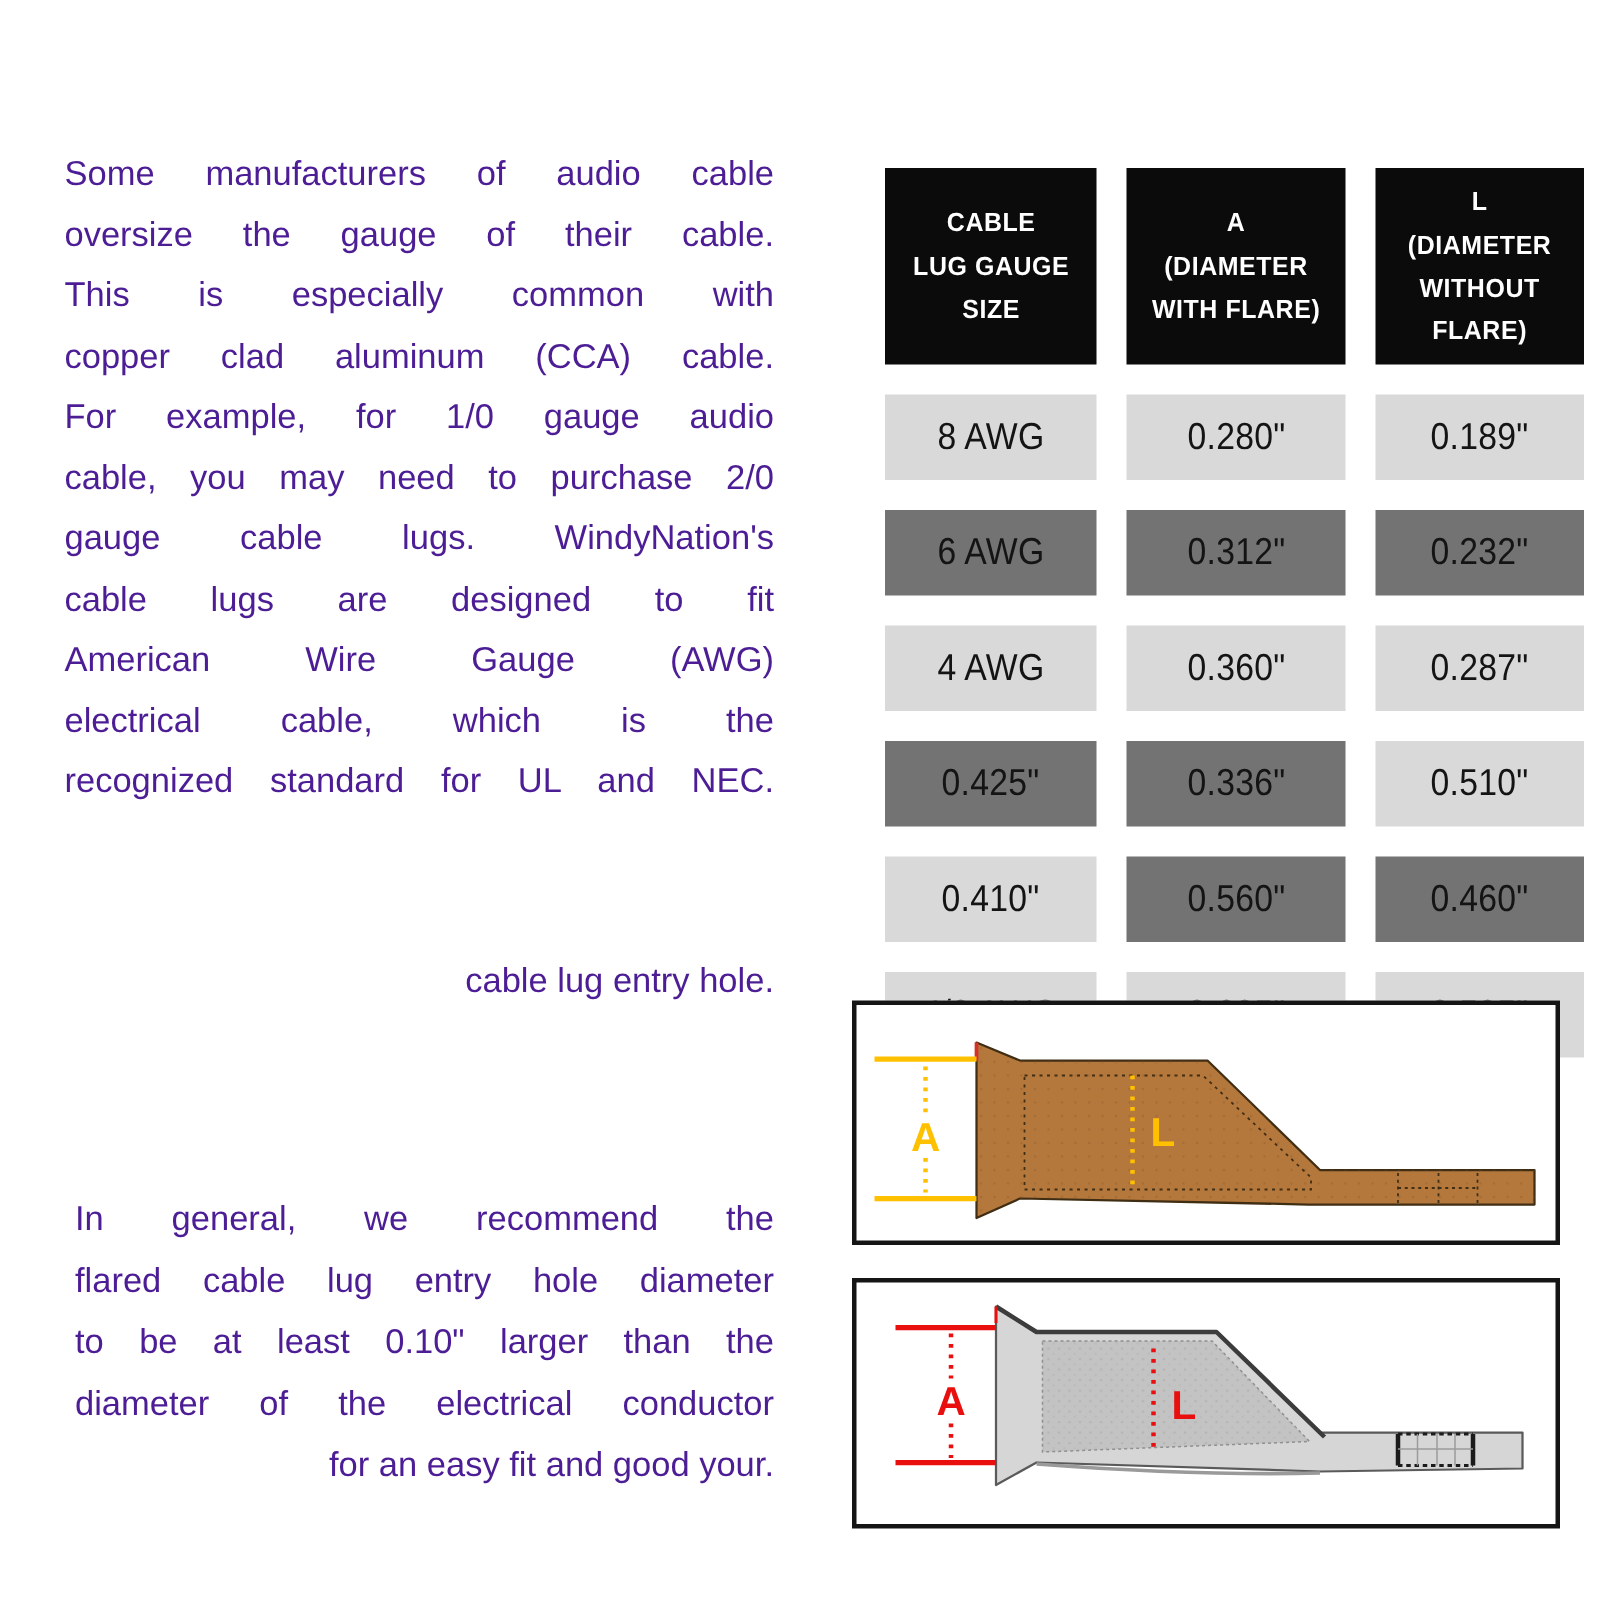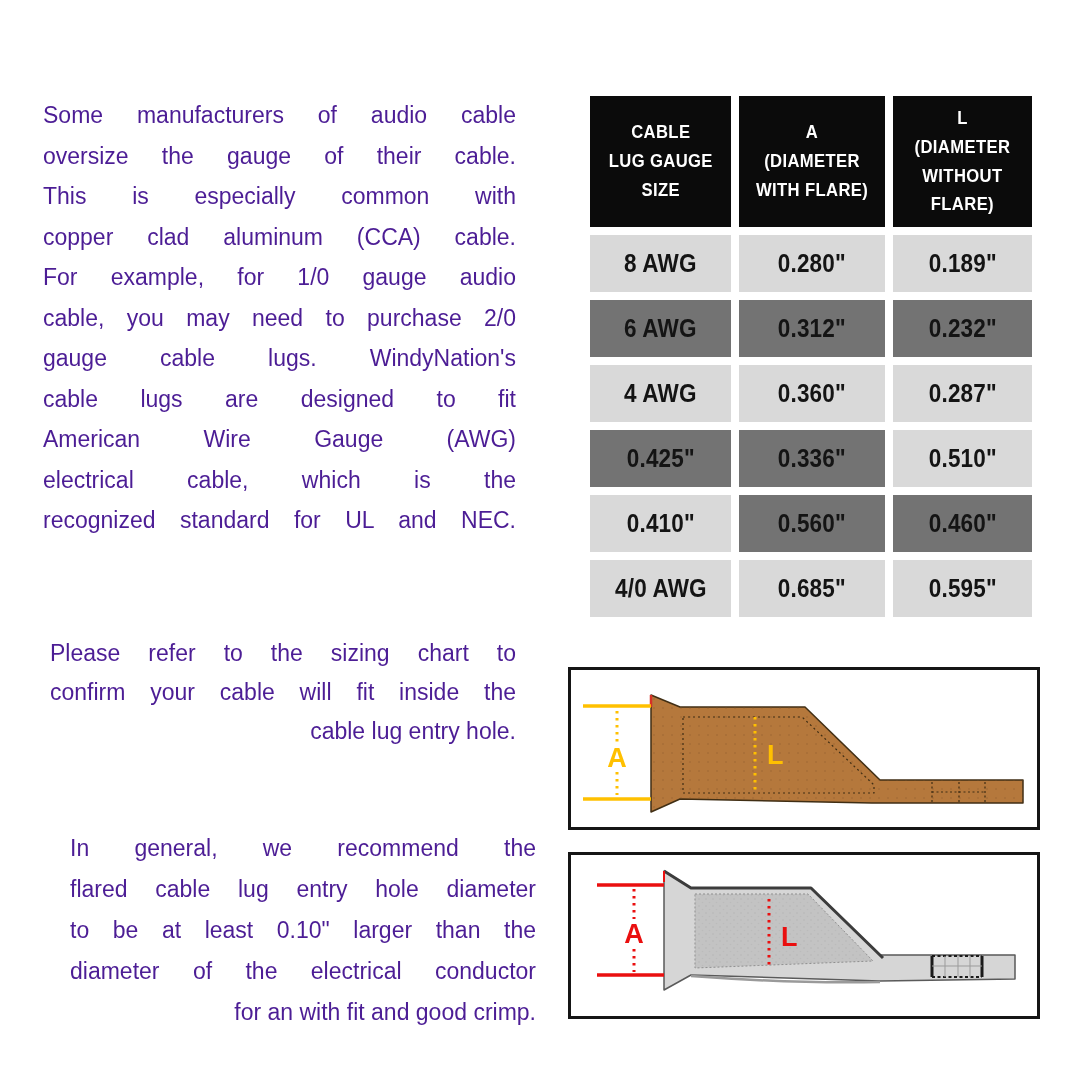--- a/index.html
+++ b/index.html
@@ -6,35 +6,35 @@
   body{
     width:1080px;height:1080px;position:relative;background:#ffffff;
     font-family:"Liberation Sans",sans-serif;color:#1b1b1b;overflow:hidden;
   }
   
   .para{position:absolute;font-size:23px;color:#4c1d95;}
   .jl{white-space:pre-line;text-align:justify;text-align-last:justify;}
   .ll{text-align:right;}
   .p1{left:43px;top:95px;width:473px;line-height:40.5px;}
   .p2{left:50px;top:634px;width:466px;line-height:39px;}
-  .p3{left:50px;top:828px;width:466px;line-height:41px;margin-left:20px;}
+  .p3{left:50px;top:792px;width:466px;line-height:41px;}
   
   .tbl{
-    position:absolute;left:590px;top:96px;
+    position:absolute;left:590px;top:112px;
     display:grid;grid-template-columns:141px 146px 139px;
-    grid-template-rows:131px repeat(7,57px);gap:8px;
+    grid-template-rows:131px repeat(7,57px);gap:20px;
   }
   .th{
     background:#0b0b0b;color:#ffffff;display:flex;align-items:center;justify-content:center;
     font-size:17.5px;font-weight:700;letter-spacing:.4px;line-height:1.65;text-align:center;
   }
   .th span{white-space:pre-line;display:inline-block;transform:scaleX(.95);}
   .td{
     display:flex;align-items:center;justify-content:center;
-    font-size:25px;font-weight:700;color:#141414;letter-spacing:.2px;
+    font-size:25px;font-weight:400;color:#141414;letter-spacing:.2px;
   }
   .td span{display:inline-block;transform:scaleX(.9);}
   .light{background:#d9d9d9;}
   .dark{background:#737373;}
   
   .diag{position:absolute;left:568px;width:472px;background:#ffffff;border:3px solid #151515;box-sizing:border-box;}
   .diag1{top:667px;height:163px;}
   .diag2{top:852px;height:167px;}
   .diag svg{position:absolute;left:0;top:0;}
   .dim-label{font-family:"Liberation Sans",sans-serif;font-weight:700;font-size:27px;}
@@ -50,31 +50,29 @@
 For example, for 1/0 gauge audio
 cable, you may need to purchase 2/0
 gauge cable lugs. WindyNation's
 cable lugs are designed to fit
 American Wire Gauge (AWG)
 electrical cable, which is the
 recognized standard for UL and NEC.</div>
 </div>
 
 <div class="para p2">
-  <div class="jl">Please refer to the sizing chart to
-confirm your cable will fit inside the</div>
   <div class="ll">cable lug entry hole.</div>
 </div>
 
 <div class="para p3">
   <div class="jl">In general, we recommend the
 flared cable lug entry hole diameter
 to be at least 0.10" larger than the
 diameter of the electrical conductor</div>
-  <div class="ll">for an with fit and good crimp.</div>
+  <div class="ll">for an easy fit and good your.</div>
 </div>
 
 <div class="tbl">
   <div class="th">
       <span>CABLE
 LUG GAUGE
 SIZE</span>
     </div>
   <div class="th">
       <span>A

